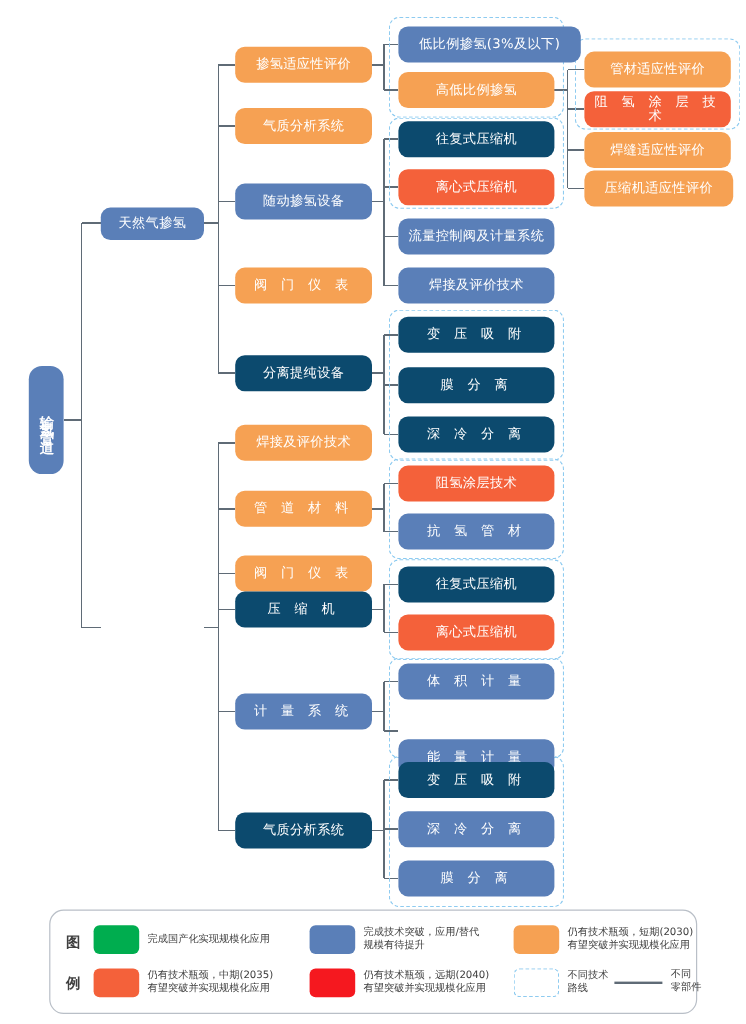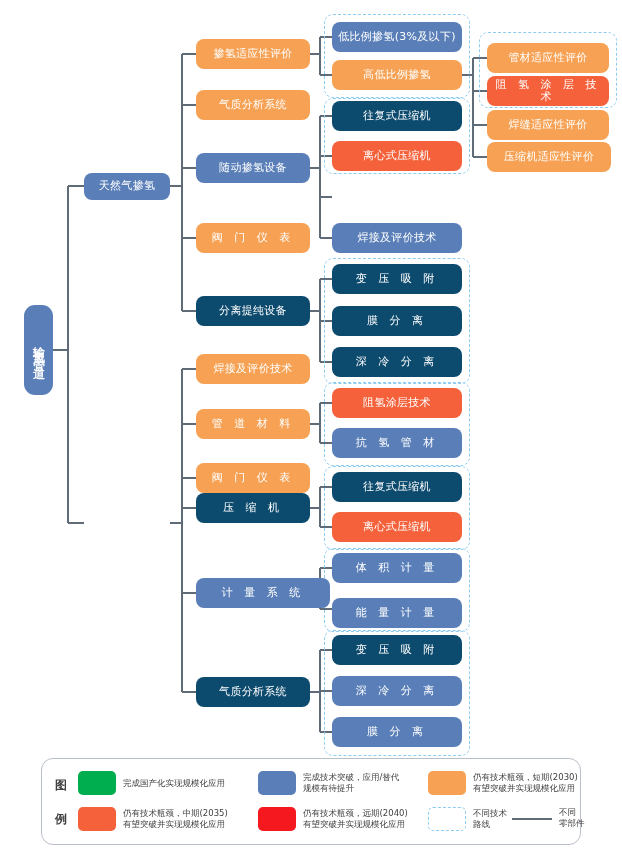--- a/index.html
+++ b/index.html
@@ -186,42 +186,43 @@
   <div class="node c-orange" style="left:196px;top:39px;width:114px;height:30px;">掺氢适应性评价</div>
   <div class="node c-orange" style="left:196px;top:90px;width:114px;height:30px;">气质分析系统</div>
   <div class="node c-blue" style="left:196px;top:153px;width:114px;height:30px;">随动掺氢设备</div>
   <div class="node c-orange sp" style="left:196px;top:223px;width:114px;height:30px;">阀 门 仪 表</div>
   <div class="node c-green" style="left:196px;top:296px;width:114px;height:30px;">分离提纯设备</div>
 
   <div class="node c-orange" style="left:196px;top:354px;width:114px;height:30px;">焊接及评价技术</div>
   <div class="node c-orange sp" style="left:196px;top:409px;width:114px;height:30px;">管 道 材 料</div>
   <div class="node c-orange sp" style="left:196px;top:463px;width:114px;height:30px;">阀 门 仪 表</div>
   <div class="node c-green sp" style="left:196px;top:493px;width:114px;height:30px;">压 缩 机</div>
-  <div class="node c-blue sp" style="left:196px;top:578px;width:134px;height:30px;">计 量 系 统</div>
+  <div class="node c-blue sp" style="left:196px;top:578px;width:114px;height:30px;">计 量 系 统</div>
   <div class="node c-green" style="left:196px;top:677px;width:114px;height:30px;">气质分析系统</div>
 
-  <div class="node c-blue" style="left:332px;top:22px;width:130px;height:30px;">低比例掺氢(3%及以下)</div>
+  <div class="node c-blue" style="left:332px;top:22px;width:152px;height:30px;">低比例掺氢(3%及以下)</div>
   <div class="node c-orange" style="left:332px;top:60px;width:130px;height:30px;">高低比例掺氢</div>
 
   <div class="node c-green" style="left:332px;top:101px;width:130px;height:30px;">往复式压缩机</div>
   <div class="node c-ored" style="left:332px;top:141px;width:130px;height:30px;">离心式压缩机</div>
+  <div class="node c-blue" style="left:332px;top:182px;width:130px;height:30px;">流量控制阀及计量系统</div>
   <div class="node c-blue" style="left:332px;top:223px;width:130px;height:30px;">焊接及评价技术</div>
 
   <div class="node c-green sp" style="left:332px;top:264px;width:130px;height:30px;">变 压 吸 附</div>
   <div class="node c-green sp" style="left:332px;top:306px;width:130px;height:30px;">膜  分  离</div>
   <div class="node c-green sp" style="left:332px;top:347px;width:130px;height:30px;">深 冷 分 离</div>
 
   <div class="node c-ored" style="left:332px;top:388px;width:130px;height:30px;">阻氢涂层技术</div>
   <div class="node c-blue sp" style="left:332px;top:428px;width:130px;height:30px;">抗 氢 管 材</div>
 
   <div class="node c-green" style="left:332px;top:472px;width:130px;height:30px;">往复式压缩机</div>
   <div class="node c-ored" style="left:332px;top:512px;width:130px;height:30px;">离心式压缩机</div>
 
   <div class="node c-blue sp" style="left:332px;top:553px;width:130px;height:30px;">体 积 计 量</div>
-  <div class="node c-blue sp" style="left:332px;top:598px;width:130px;height:30px;">能 量 计 量</div>
+  <div class="node c-blue sp" style="left:332px;top:616px;width:130px;height:30px;">能 量 计 量</div>
 
   <div class="node c-green sp" style="left:332px;top:635px;width:130px;height:30px;">变 压 吸 附</div>
   <div class="node c-blue sp" style="left:332px;top:676px;width:130px;height:30px;">深 冷 分 离</div>
   <div class="node c-blue sp" style="left:332px;top:717px;width:130px;height:30px;">膜  分  离</div>
 
   <div class="node c-orange" style="left:487px;top:43px;width:122px;height:30px;">管材适应性评价</div>
   <div class="node c-ored sp" style="left:487px;top:76px;width:122px;height:30px;">阻 氢 涂 层 技 术</div>
   <div class="node c-orange" style="left:487px;top:110px;width:122px;height:30px;">焊缝适应性评价</div>
   <div class="node c-orange" style="left:487px;top:142px;width:124px;height:30px;">压缩机适应性评价</div>
 

